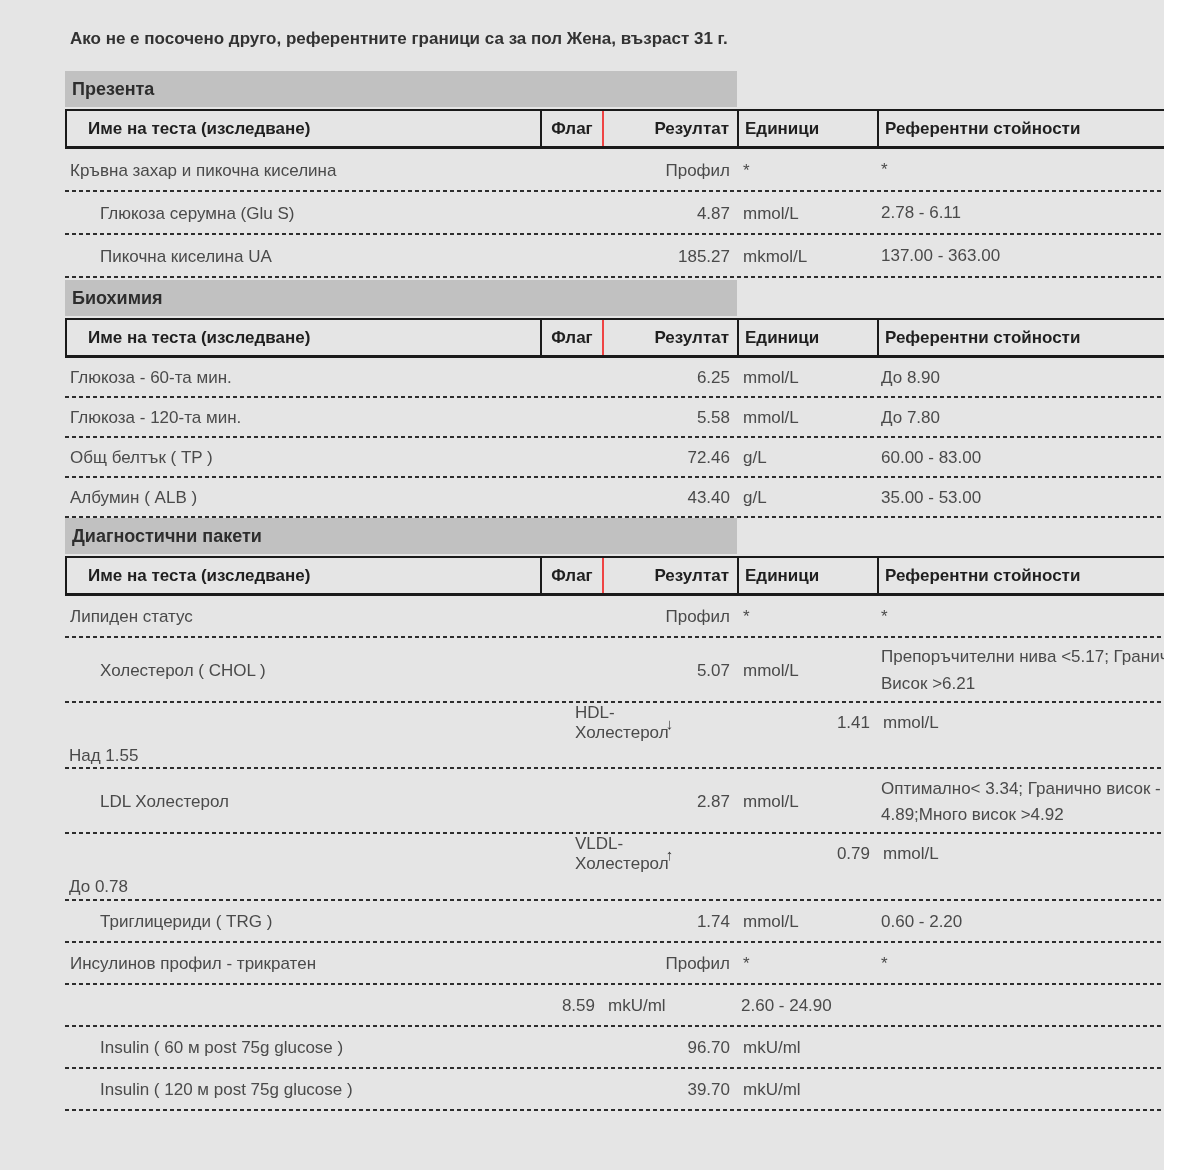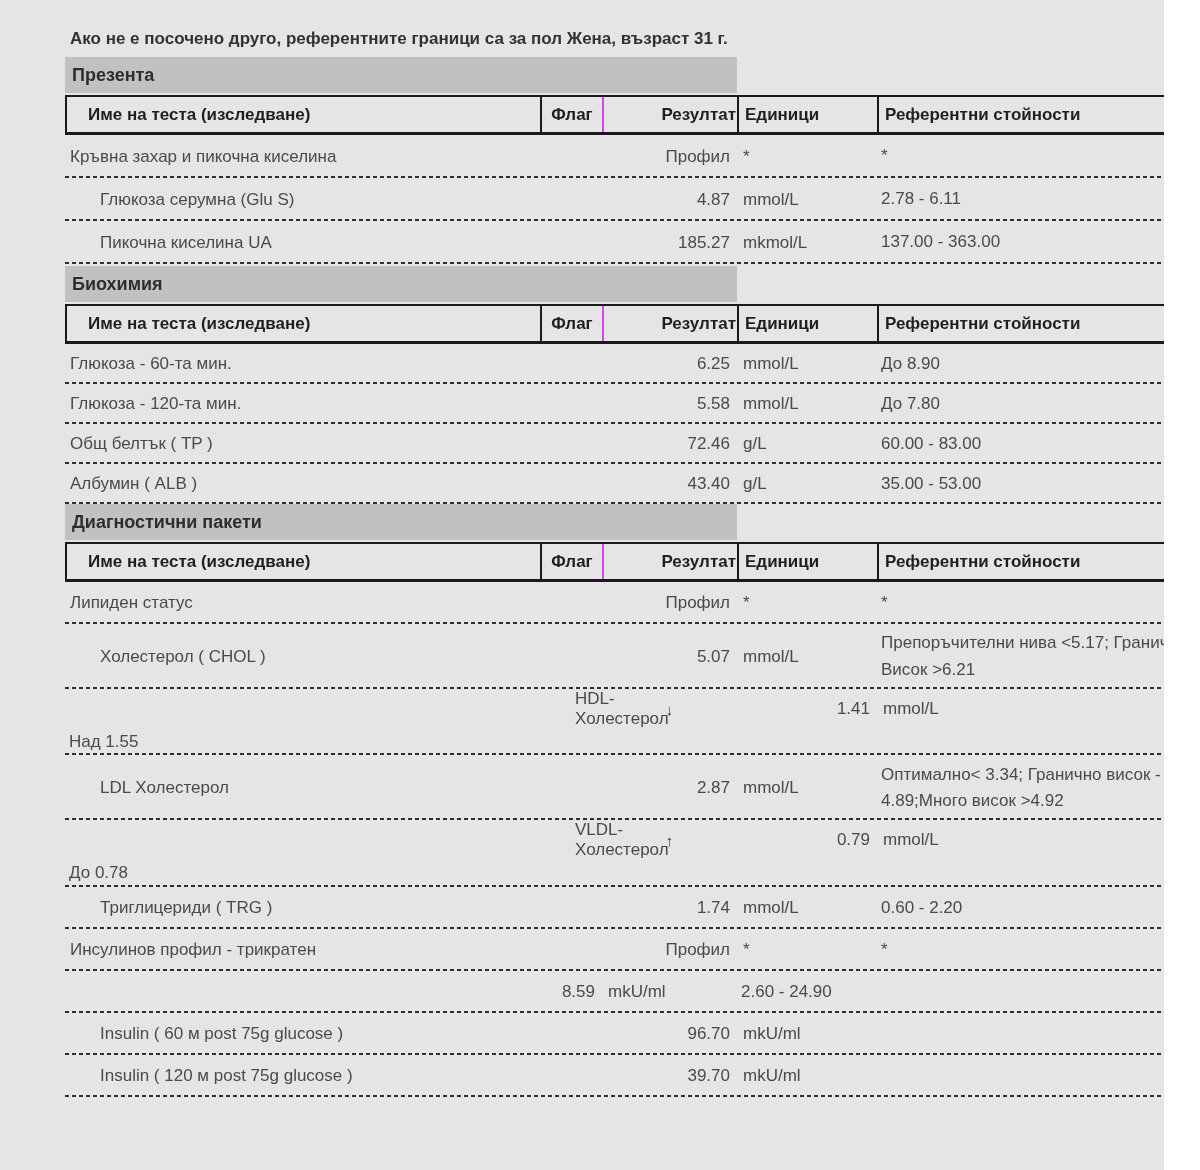--- a/index.html
+++ b/index.html
@@ -3,31 +3,31 @@
 <meta charset="utf-8">
 <style>
   html,body{margin:0;padding:0;background:#fff;}
   .page{position:relative;width:1164px;height:1170px;overflow:hidden;background:#e5e5e5;
         font-family:Liberation Sans, sans-serif;color:#4a4a4a;}
   .doc{position:absolute;left:65px;top:0;width:1290px;}
   .note{margin-top:29px;padding-left:5px;font-size:17px;font-weight:bold;color:#323232;height:20px;line-height:20px;}
 
   .section-bar{width:672px;height:36px;background:var(--bar,#c1c1c1);margin-bottom:2px;
                font-size:18px;font-weight:bold;color:#2d2d2d;line-height:36px;padding-left:7px;box-sizing:border-box;}
-  .sec-0 .section-bar{margin-top:8px;}
+  .sec-0 .section-bar{margin-top:22px;}
   .sec-1 .section-bar{margin-top:2px;}
   .sec-2 .section-bar{}
 
   .grid{display:grid;grid-template-columns:475px 62px 135px 140px auto;}
   .thead{border-top:2px solid #1a1a1a;border-bottom:3px solid #1a1a1a;border-left:2px solid #1a1a1a;
          height:35px;font-size:17px;font-weight:bold;color:#1f1f1f;align-items:center;}
   .thead>div{height:100%;display:flex;align-items:center;box-sizing:border-box;}
   .th-name{padding-left:21px;border-right:2px solid #1a1a1a;}
-  .th-flag{justify-content:center;border-right:2px solid #d946ef;}
-  .th-result{justify-content:flex-end;padding-right:1px;border-right:2px solid #1a1a1a;}
+  .th-flag{justify-content:center;border-right:2px solid #ef4444;}
+  .th-result{justify-content:flex-end;padding-right:8px;border-right:2px solid #1a1a1a;}
   .th-units{padding-left:6px;border-right:2px solid #1a1a1a;}
   .th-ref{padding-left:6px;}
 
   .row{position:relative;min-height:42px;align-items:center;font-size:17px;color:#4a4a4a;}
   .sec-0 .row{min-height:43px;}
   .sec-1 .row{min-height:40px;}
   .sec-2 .row{min-height:42px;}
   .row.tall{min-height:65px;}
   .row::after{content:"";position:absolute;left:0;right:0;bottom:0;height:2px;
       background:repeating-linear-gradient(to right,#2d2d2d 0px,#2d2d2d 4px,transparent 4px,transparent 7px);}

